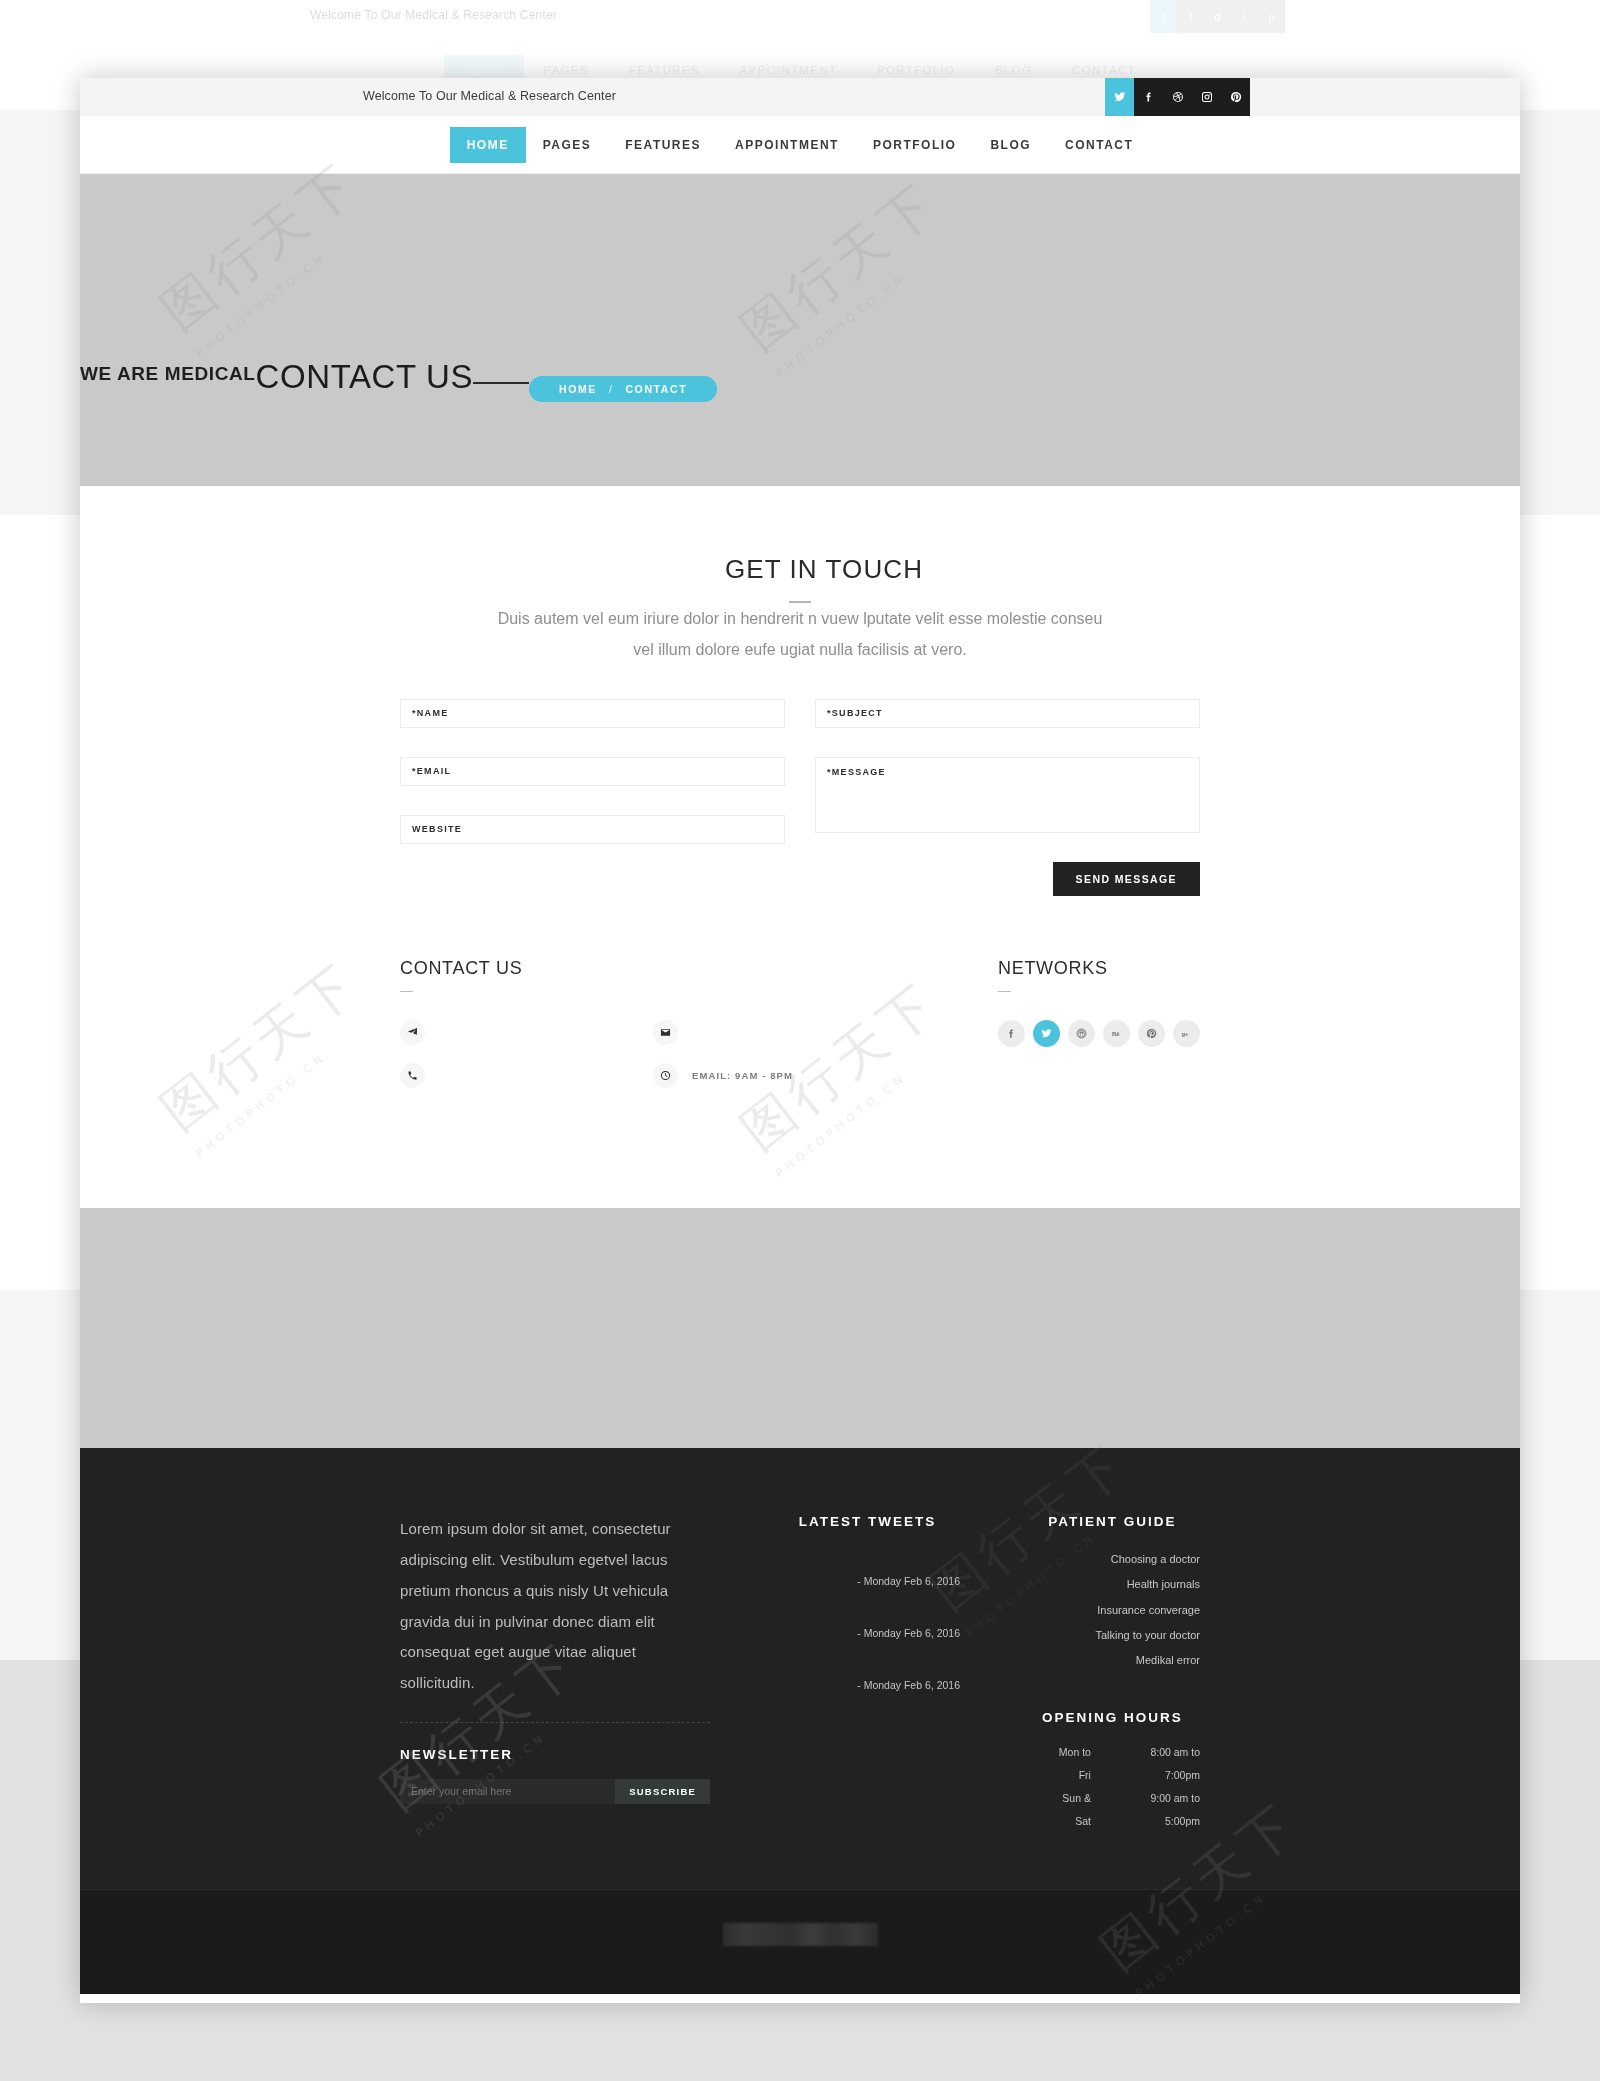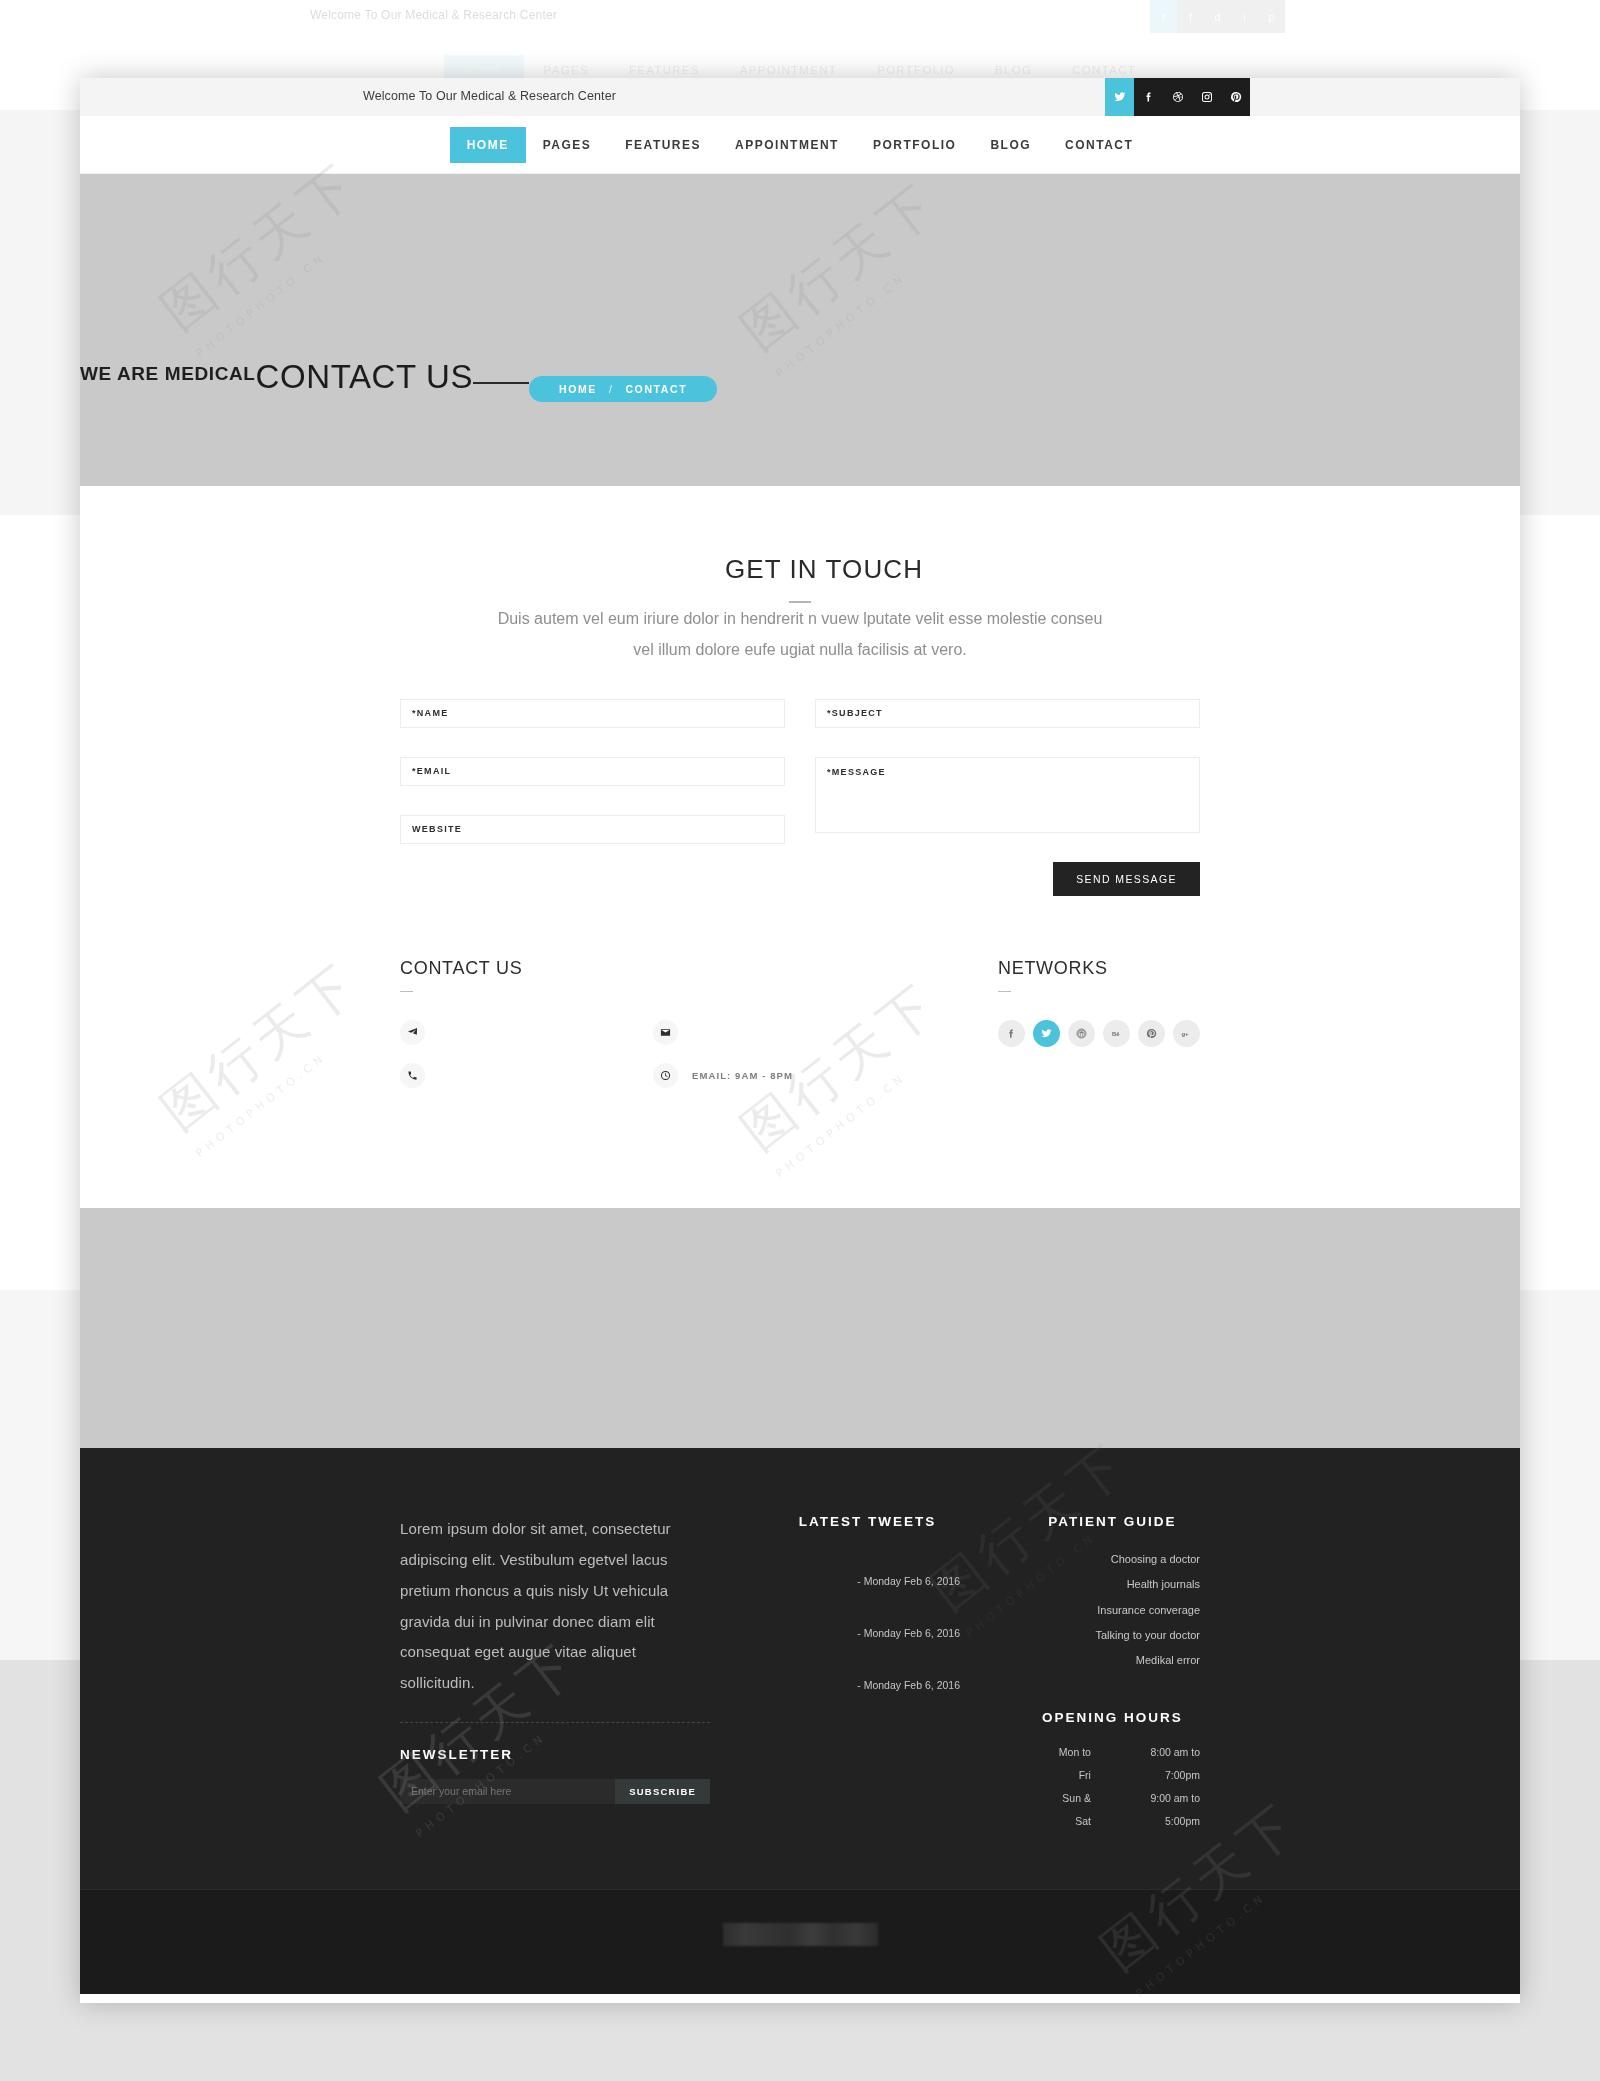--- a/index.html
+++ b/index.html
@@ -70,21 +70,21 @@
   .sec-lead { text-align:center; font-size:16px; color:#8f8f8f; line-height:1.95; }
 
   
   .form-wrap { width:800px; margin:34px auto 0; display:flex; justify-content:space-between; }
   .col { width:385px; }
   .fld { border:1px solid #ececec; background:#fff; height:29px; margin-bottom:29px;
          display:flex; align-items:center; padding:0 11px; }
   .fld .lbl { font-size:9px; font-weight:bold; letter-spacing:1.3px; color:#2c2c2c; }
   .fld.area { height:76px; align-items:flex-start; padding-top:9px; }
   .btnrow { display:flex; justify-content:flex-end; margin-top:1px; }
-  .sendbtn { background:#232323; color:#ffffff; font-size:10.5px; font-weight:normal; letter-spacing:1.4px;
+  .sendbtn { background:#232323; color:#ffffff; font-size:10.5px; font-weight:bold; letter-spacing:1.4px;
              padding:11px 23px; border:0; cursor:pointer; }
 
   
   .lower { width:800px; margin:62px auto 0; display:flex; justify-content:space-between; padding-bottom:120px;}
   .blk-title { font-size:18px; font-weight:300; letter-spacing:.7px; color:#2d2d2d; }
   .blk-dash { width:13px; height:1.5px; background:#bdbdbd; margin-top:12px; }
   .cinfo { display:flex; margin-top:28px; }
   .cinfo .colA, .cinfo .colB { display:flex; flex-direction:column; gap:18px; }
   .cinfo .colB { margin-left:214px; }
   .ci-row { display:flex; align-items:center; gap:14px; }

